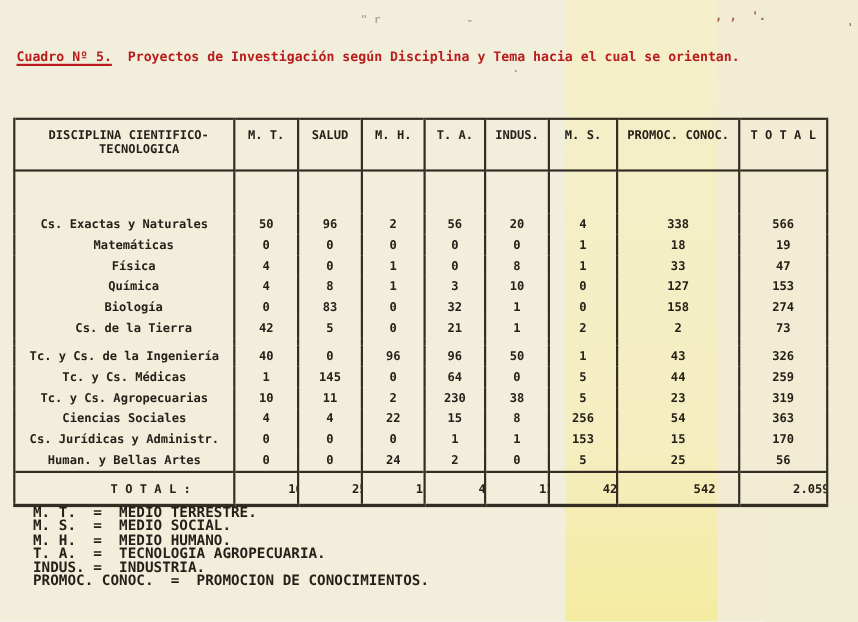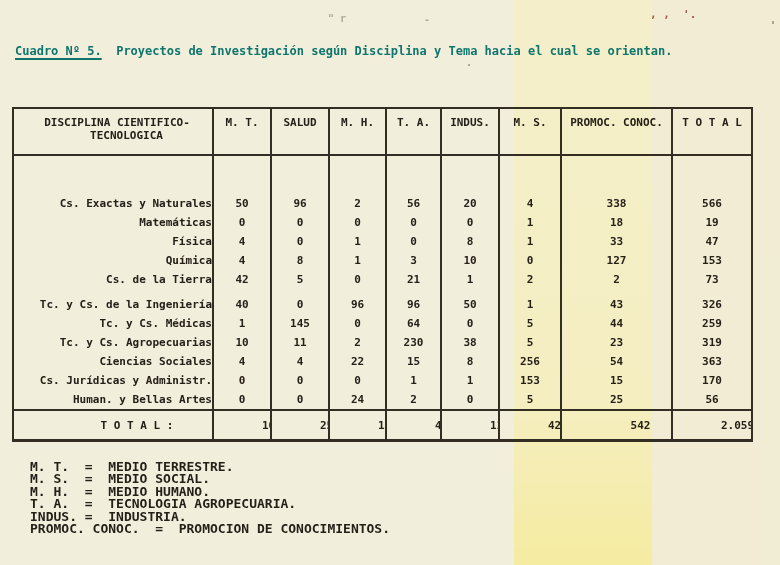--- a/index.html
+++ b/index.html
@@ -27,21 +27,21 @@
     width: 128px; height: 565px;
     background: rgba(240,232,196,0.35);
     pointer-events: none;
   }
   .title-line {
     position: absolute;
     left: 15px; top: 44px;
     font-size: 12px;
     line-height: 14px;
     white-space: pre;
-    color: #0f766e;
+    color: #b91c1c;
   }
   .title-label {
     text-decoration: underline;
     text-underline-offset: 3px;
     text-decoration-thickness: 1.5px;
   }
   table.grid {
     position: absolute;
     left: 12px; top: 107px;
     width: 740px;
@@ -65,21 +65,21 @@
     padding-top: 7px;
     text-align: center;
     line-height: 13px;
   }
   th.corner { text-align: left; margin-left: 48px; }
   th.corner .l1 { padding-left: 8px; }
   th.corner .l2 { padding-left: 27px; }
   tr.spacer-row td { height: 38px; }
   tr.gap-row td { height: 6px; }
   tr.data-row td { height: 19px; vertical-align: middle; }
-  td.lbl { text-align: right; padding-left: 8px; }
+  td.lbl { text-align: center; padding-left: 8px; }
   td.lbl.ind { padding-left: 17px; }
   td.num { text-align: center; }
   tr.total-row td {
     border-top: 2px solid var(--line, #332d23);
     border-bottom: 3px solid var(--line, #332d23);
     height: 28px;
     vertical-align: middle;
     text-align: center;
     padding-left: 48px;
   }
@@ -185,20 +185,31 @@
           <td class="num">4</td>
           <td class="num">8</td>
           <td class="num">1</td>
           <td class="num">3</td>
           <td class="num">10</td>
           <td class="num">0</td>
           <td class="num">127</td>
           <td class="num">153</td>
         </tr>
         <tr class="data-row">
+          <td class="lbl ind">Biología</td>
+          <td class="num">0</td>
+          <td class="num">83</td>
+          <td class="num">0</td>
+          <td class="num">32</td>
+          <td class="num">1</td>
+          <td class="num">0</td>
+          <td class="num">158</td>
+          <td class="num">274</td>
+        </tr>
+        <tr class="data-row">
           <td class="lbl ind">Cs. de la Tierra</td>
           <td class="num">42</td>
           <td class="num">5</td>
           <td class="num">0</td>
           <td class="num">21</td>
           <td class="num">1</td>
           <td class="num">2</td>
           <td class="num">2</td>
           <td class="num">73</td>
         </tr>

